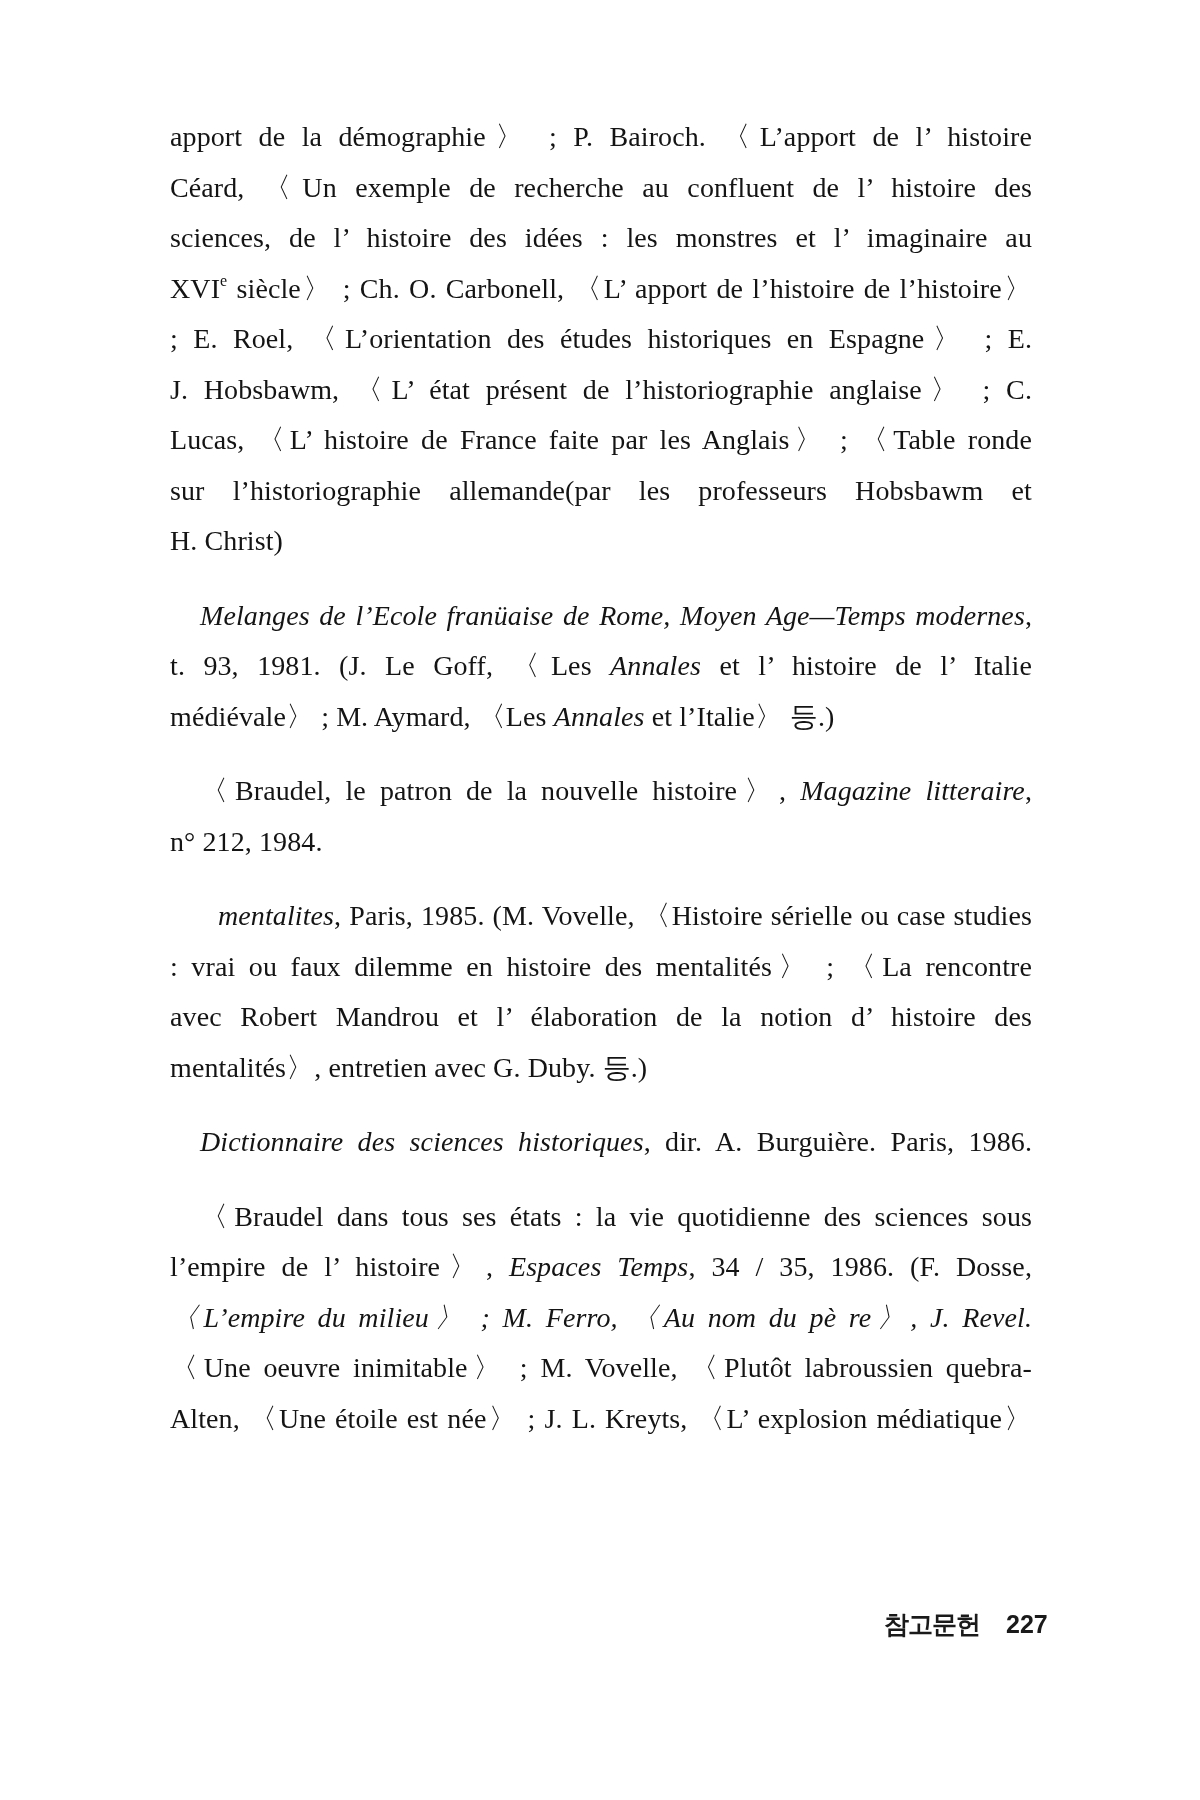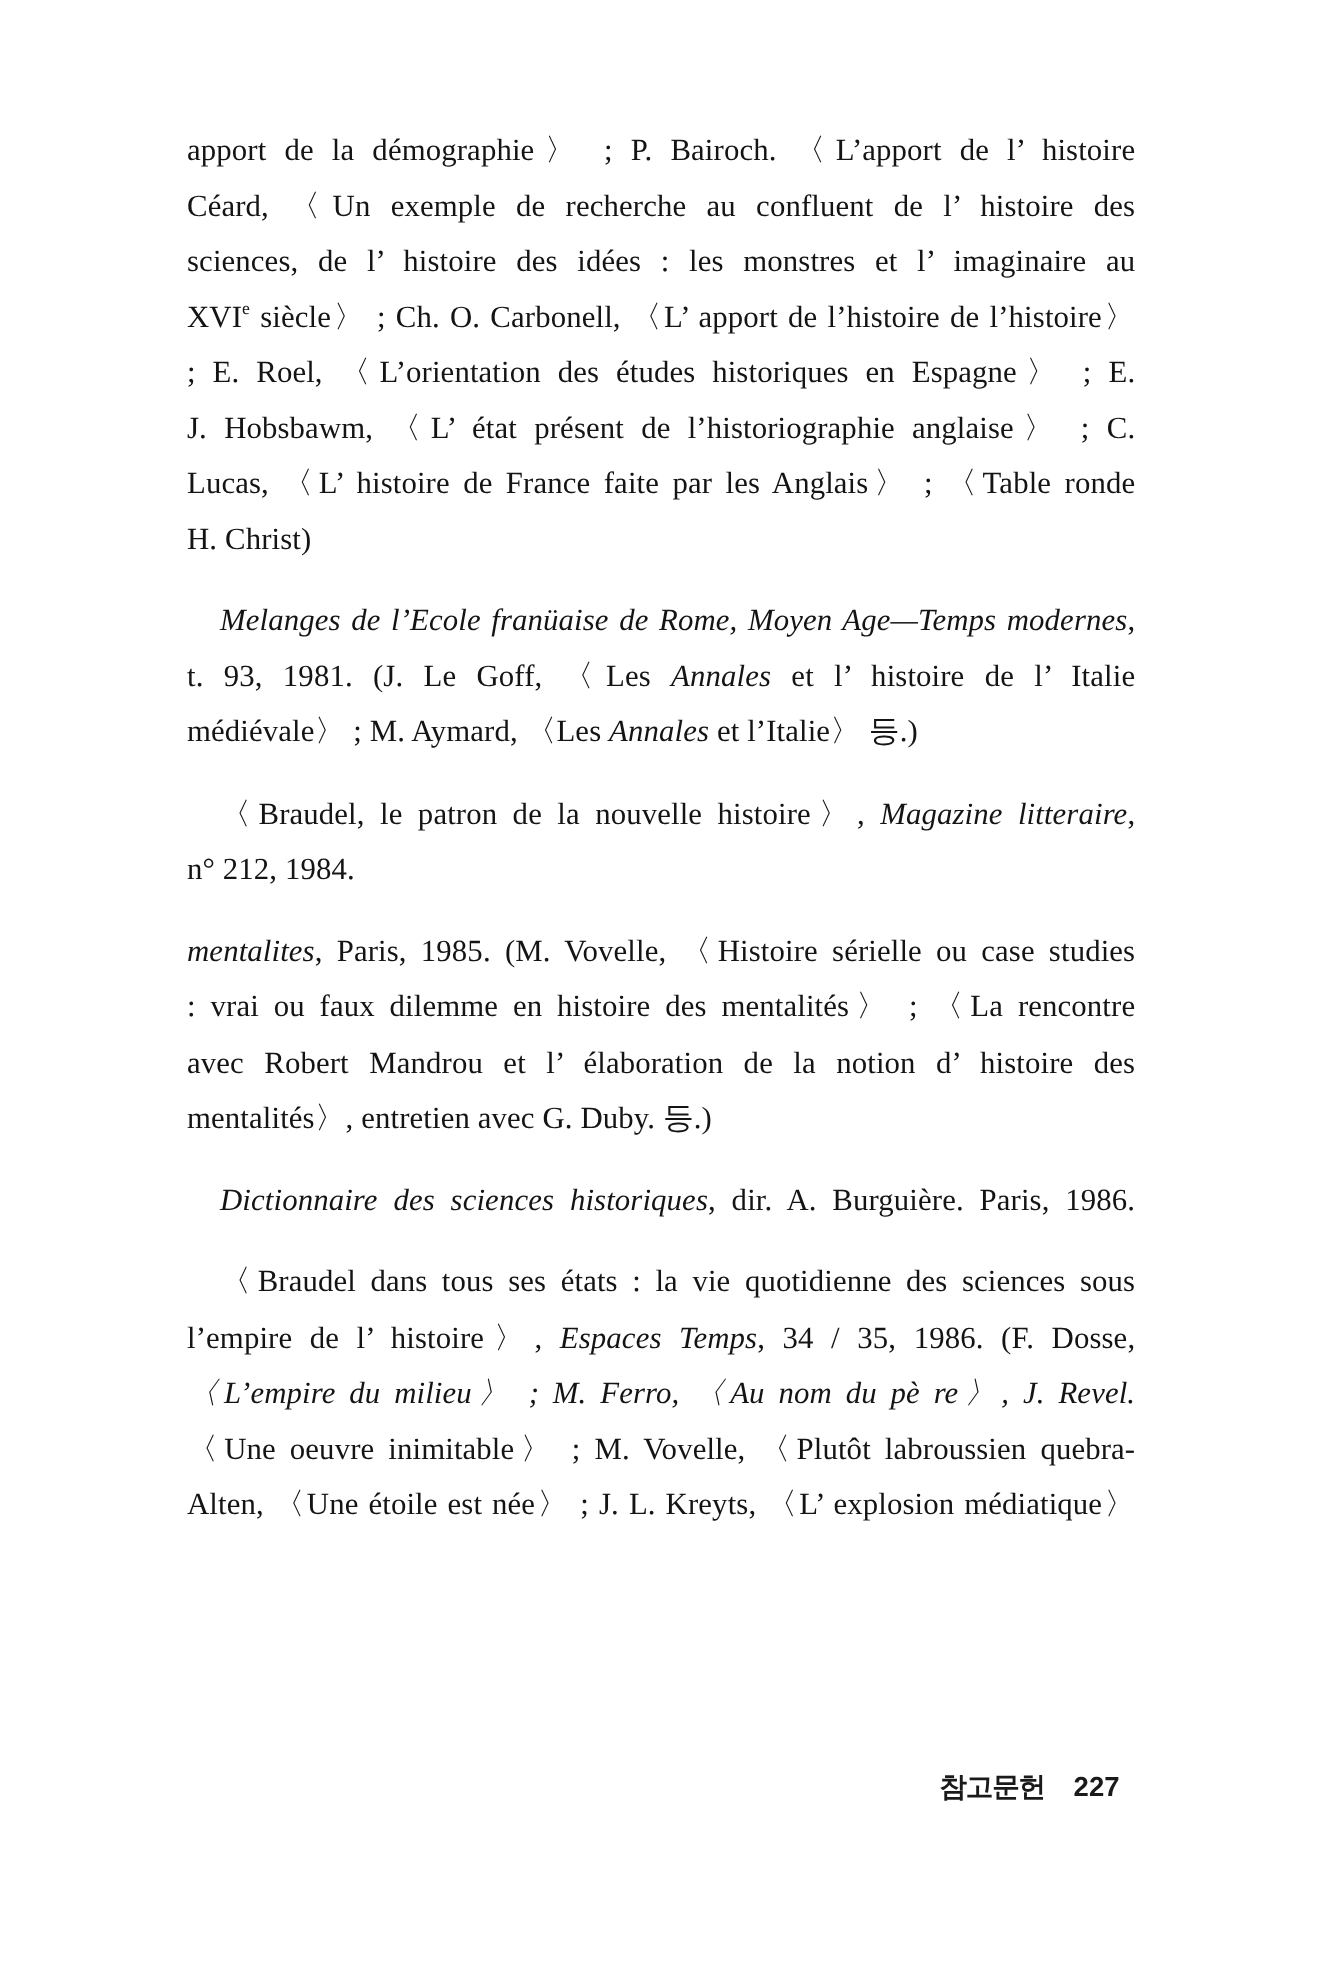--- a/index.html
+++ b/index.html
@@ -38,21 +38,21 @@
       text-align-last: left;
     }
     .line.indent {
       padding-left: 30px;
     }
     .seg { white-space: pre; }
     .it { font-style: italic; }
     .sup { font-size: 16px; vertical-align: 12px; line-height: 0; }
     .footer {
       position: absolute;
-      left: 854px;
+      left: 884px;
       top: 1608px;
       font-size: 25px;
       font-family: "DejaVu Sans", sans-serif;
       font-weight: bold;
       letter-spacing: -1px;
       color: #1a1a1a;
     }
     .footer .pg {
       margin-left: 26px;
       font-family: "Liberation Sans", sans-serif;
@@ -65,33 +65,34 @@
 
 <div class="page" id="page-root">
     <div class="para">
       <span class="line" style="white-space: normal; overflow: hidden;"><span class="seg" style="white-space: normal;">apport de la démographie〉 ; P. Bairoch. 〈L’apport de l’ histoire</span></span>
       <span class="line" style="white-space: normal; overflow: hidden;"><span class="seg" style="white-space: normal; margin-top: 39px;">Céard, 〈Un exemple de recherche au confluent de l’ histoire des</span></span>
       <span class="line" style="white-space: normal; overflow: hidden;"><span class="seg" style="white-space: normal;">sciences, de l’ histoire des idées : les monstres et l’ imaginaire au</span></span>
       <span class="line" style="white-space: normal; overflow: hidden;"><span class="seg" style="white-space: normal;">XVI</span><span class="seg sup" style="white-space: normal;">e</span><span class="seg" style="white-space: normal;"> siècle〉 ; Ch. O. Carbonell, 〈L’ apport de l’histoire de l’histoire〉</span></span>
       <span class="line" style="white-space: normal; overflow: hidden;"><span class="seg" style="white-space: normal;">; E. Roel, 〈L’orientation des études historiques en Espagne〉 ; E.</span></span>
       <span class="line" style="white-space: normal; overflow: hidden;"><span class="seg" style="white-space: normal;">J. Hobsbawm, 〈L’ état présent de l’historiographie anglaise〉 ; C.</span></span>
       <span class="line" style="white-space: normal; overflow: hidden;"><span class="seg" style="white-space: normal;">Lucas, 〈L’ histoire de France faite par les Anglais〉 ; 〈Table ronde</span></span>
+      <span class="line" style="white-space: normal; overflow: hidden;"><span class="seg" style="white-space: normal;">sur l’historiographie allemande(par les professeurs Hobsbawm et</span></span>
       <span class="line last" style="white-space: normal; overflow: hidden;"><span class="seg" style="white-space: normal;">H. Christ)</span></span>
     </div>
     <div class="para">
       <span class="line indent" style="white-space: normal; overflow: hidden;"><span class="seg it" style="white-space: normal;">Melanges de l’Ecole fran</span><span class="seg it" style="white-space: normal;">ü</span><span class="seg it" style="white-space: normal;">aise de Rome, Moyen Age—Temps modernes</span><span class="seg" style="white-space: normal;">,</span></span>
       <span class="line" style="white-space: normal; overflow: hidden;"><span class="seg" style="white-space: normal;">t. 93, 1981. (J. Le Goff, 〈Les </span><span class="seg it" style="white-space: normal;">Annales</span><span class="seg" style="white-space: normal;"> et l’ histoire de l’ Italie</span></span>
       <span class="line last" style="white-space: normal; overflow: hidden;"><span class="seg" style="white-space: normal;">médiévale〉 ; M. Aymard, 〈Les </span><span class="seg it" style="white-space: normal;">Annales</span><span class="seg" style="white-space: normal;"> et l’Italie〉 등.)</span></span>
     </div>
     <div class="para">
       <span class="line indent" style="white-space: normal; overflow: hidden;"><span class="seg" style="white-space: normal;">〈Braudel, le patron de la nouvelle histoire〉, </span><span class="seg it" style="white-space: normal;">Magazine litteraire</span><span class="seg" style="white-space: normal;">,</span></span>
       <span class="line last" style="white-space: normal; overflow: hidden;"><span class="seg" style="white-space: normal;">n° 212, 1984.</span></span>
     </div>
     <div class="para">
-      <span class="line" style="white-space: normal; overflow: hidden;"><span class="seg it" style="white-space: normal;">mentalites</span><span class="seg" style="white-space: normal;">, Paris, 1985. (M. Vovelle, 〈Histoire sérielle ou case studies</span></span>
+      <span class="line" style="white-space: normal; overflow: hidden;"><span class="seg it" style="white-space: normal; margin-left: 48px;">mentalites</span><span class="seg" style="white-space: normal;">, Paris, 1985. (M. Vovelle, 〈Histoire sérielle ou case studies</span></span>
       <span class="line" style="white-space: normal; overflow: hidden;"><span class="seg" style="white-space: normal;">: vrai ou faux dilemme en histoire des mentalités〉 ; 〈La rencontre</span></span>
       <span class="line" style="white-space: normal; overflow: hidden;"><span class="seg" style="white-space: normal;">avec Robert Mandrou et l’ élaboration de la notion d’ histoire des</span></span>
       <span class="line last" style="white-space: normal; overflow: hidden;"><span class="seg" style="white-space: normal;">mentalités〉, entretien avec G. Duby. 등.)</span></span>
     </div>
     <div class="para">
       <span class="line indent" style="white-space: normal; overflow: hidden;"><span class="seg it" style="white-space: normal;">Dictionnaire des sciences historiques</span><span class="seg" style="white-space: normal;">, dir. A. Burguière. Paris, 1986.</span></span>
     </div>
     <div class="para">
       <span class="line indent" style="white-space: normal; overflow: hidden;"><span class="seg" style="white-space: normal;">〈Braudel dans tous ses états : la vie quotidienne des sciences sous</span></span>
       <span class="line" style="white-space: normal; overflow: hidden;"><span class="seg" style="white-space: normal;">l’empire de l’ histoire〉, </span><span class="seg it" style="white-space: normal;">Espaces Temps</span><span class="seg" style="white-space: normal;">, 34 / 35, 1986. (F. Dosse,</span></span>

